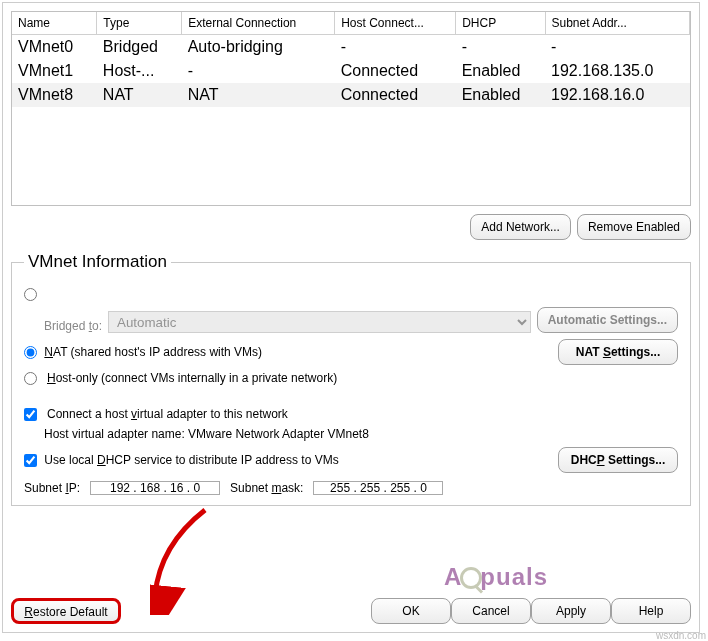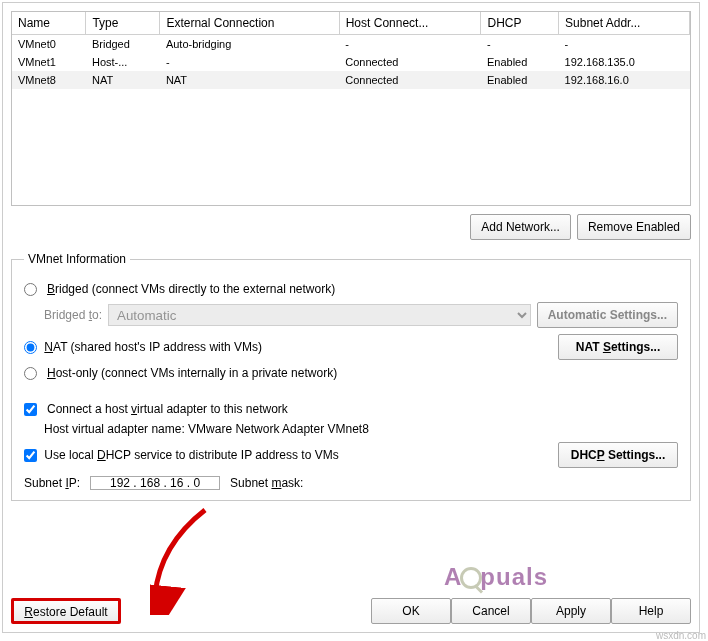--- a/index.html
+++ b/index.html
@@ -32,50 +32,50 @@
   text-align: left;
   font-weight: normal;
   padding: 4px 6px;
   border-right: 1px solid #d0d0d0;
   border-bottom: 1px solid #d0d0d0;
   background: #fff;
   font-size: 12px;
 }
 td {
   padding: 3px 6px;
-  font-size: 11px;
+  font-size: 16px;
   margin-top: 16px;
 }
 tr.selected td { background: #f2f2f2; }
 .net-btns {
   margin-top: 8px;
   display: flex;
   justify-content: flex-end;
   gap: 6px;
 }
 button {
   font-family: inherit;
   font-size: 12px;
   padding: 4px 10px;
   background: linear-gradient(#fdfdfd,#ececec);
   border: 1px solid #a0a0a0;
-  border-radius: 2px;
+  border-radius: 8px;
   min-width: 80px;
   height: 26px;
   cursor: pointer;
 }
 fieldset {
   border: 1px solid #c8c8c8;
   margin-top: 12px;
   padding: 10px 12px 4px 12px;
 }
-legend { padding: 0 4px; font-size: 12px; }
+legend { padding: 0 4px; font-size: 17px; }
 .row { display: flex; align-items: center; margin: 6px 0; gap: 6px; }
 .row label { cursor: pointer; }
-.indent { margin-left: 20px; }
+.indent { margin-left: 20px; align-items: flex-end; }
 .spread { justify-content: space-between; }
 .row input[type=radio], .row input[type=checkbox] {
   margin-right: 4px; vertical-align: middle;
 }
 select.bridged {
   flex: 1;
   height: 22px;
   background: #e5e5e5;
   border: 1px solid #bbb;
   color: #666;
@@ -195,21 +195,20 @@
   <div class="net-btns">
     <button>Add Network...</button>
     <button>Remove Enabled</button>
   </div>
 
   <fieldset>
     <legend>VMnet Information</legend>
 
     <div class="row">
       <input type="radio" name="mode" id="r-bridged" style="">
-      <label for="r-bridged"><u>B</u><span></span><span>ridged (connect VMs directly to the external network)</span></label>
     </div>
 
     <div class="row indent spread">
       <span class="disabled">Bridged <u>t</u>o:</span>
       <select class="bridged" disabled="">
         <option>Automatic</option>
       </select>
       <button class="small-btn disabled" disabled="">Automatic Settings...</button>
     </div>
 
@@ -241,20 +240,21 @@
         <input type="checkbox" id="c-dhcp" checked="" style="">
         <label for="c-dhcp">Use local <u>D</u>HCP service to distribute IP address to VMs</label>
       </span>
       <button class="small-btn">DHC<u>P</u> Settings...</button>
     </div>
 
     <div class="row" style="gap:10px; margin-top:8px;">
       <span>Subnet <u>I</u>P:</span>
       <input class="ip" value="192 . 168 . 16 . 0" style="">
       <span>Subnet <u>m</u>ask:</span>
+      <input class="ip" value="255 . 255 . 255 . 0" style="">
     </div>
   </fieldset>
 
   <div class="bottom-bar">
     <button class="restore"><u>R</u>estore Default</button>
     <div class="spacer"></div>
     <button>OK</button>
     <button>Cancel</button>
     <button>Apply</button>
     <button>Help</button>

